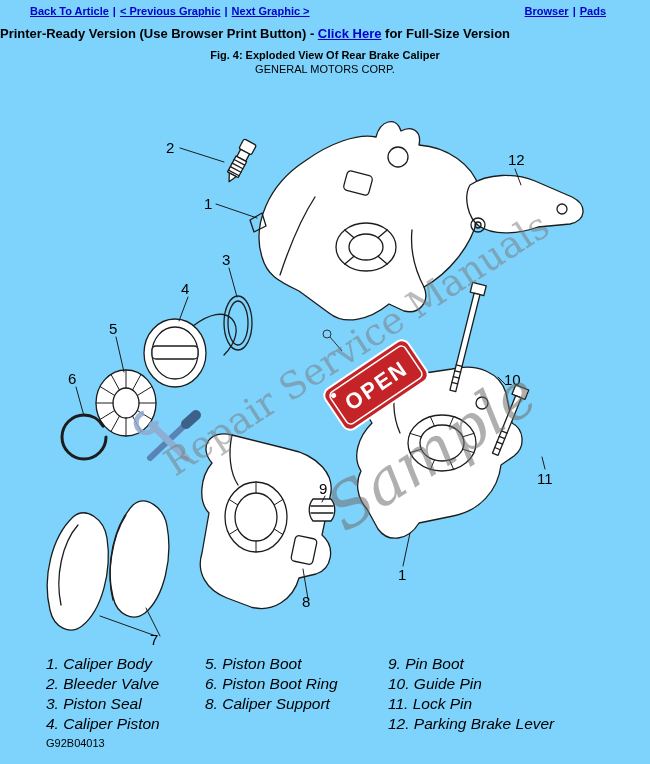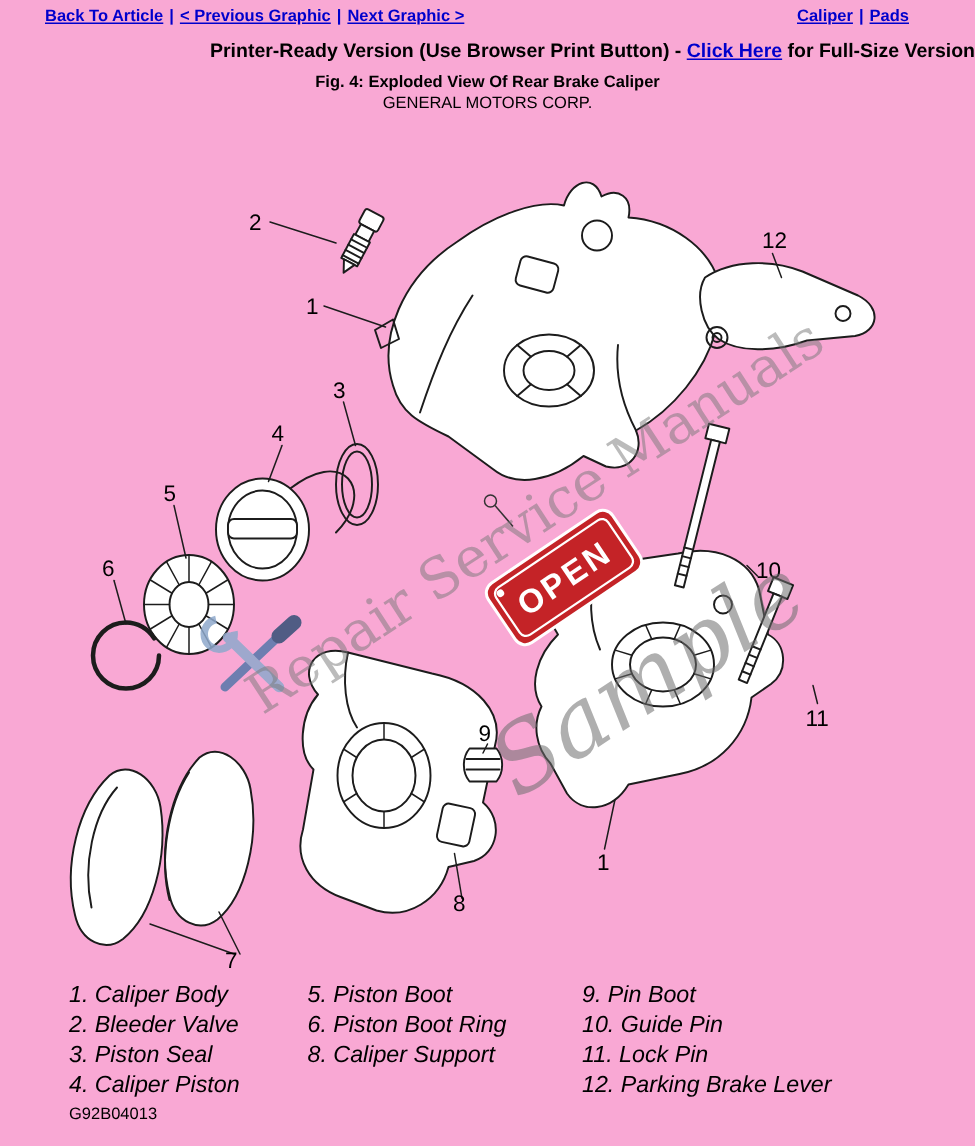--- a/index.html
+++ b/index.html
@@ -1,24 +1,24 @@
 <!DOCTYPE html>
 <html><head>
 <meta charset="utf-8">
 <style>
   html,body{margin:0;padding:0;background:#fff;}
-  .page{position:relative;width:650px;height:764px;background:#f9a8d4;overflow:hidden;
+  .page{position:relative;width:650px;height:764px;background:#7dd3fc;overflow:hidden;
         font-family:"Liberation Sans",sans-serif;color:#000;}
   
   .topnav{position:absolute;top:5px;left:30px;right:44px;display:flex;
           justify-content:space-between;font-size:11px;font-weight:bold;}
   .navlink{color:#0000cc;text-decoration:underline;cursor:pointer;}
   .sep{color:#0000cc;margin:0 4px;text-decoration:none;}
   
-  .hline1{position:absolute;top:26px;left:0;width:650px;text-align:right;
+  .hline1{position:absolute;top:26px;left:0;width:650px;text-align:left;
           font-size:13px;font-weight:bold;}
   .hline1 .navlink{font-size:13px;}
   .hline2{position:absolute;top:49px;left:0;width:650px;text-align:center;
           font-size:11px;font-weight:bold;}
   .hline3{position:absolute;top:63px;left:0;width:650px;text-align:center;
           font-size:11px;font-weight:normal;}
   
   .diagram{position:absolute;top:85px;left:0;width:650px;height:580px;}
   
   .legend-col{position:absolute;top:654px;font-size:15.5px;line-height:20px;white-space:nowrap;}
@@ -30,21 +30,21 @@
 </head>
 <body>
 
 <div class="page">
 
   <div class="topnav">
     <div>
       <a class="navlink">Back To Article</a><span class="sep">|</span><a class="navlink">&lt; Previous Graphic</a><span class="sep">|</span><a class="navlink">Next Graphic &gt;</a>
     </div>
     <div>
-      <a class="navlink">Caliper</a><span class="sep">|</span><a class="navlink">Pads</a>
+      <a class="navlink">Browser</a><span class="sep">|</span><a class="navlink">Pads</a>
     </div>
   </div>
 
   <div class="hline1"><span>Printer-Ready Version (Use Browser Print Button) - </span><a class="navlink">Click Here</a><span> for Full-Size Version</span></div>
   <div class="hline2">Fig. 4: Exploded View Of Rear Brake Caliper</div>
   <div class="hline3">GENERAL MOTORS CORP.</div>
 
   <svg class="diagram" viewBox="0 0 650 580" width="650" height="580" xmlns="http://www.w3.org/2000/svg">
 
     <g stroke="#1c1c1c" stroke-width="1.3" fill="none" stroke-linejoin="round" stroke-linecap="round">

